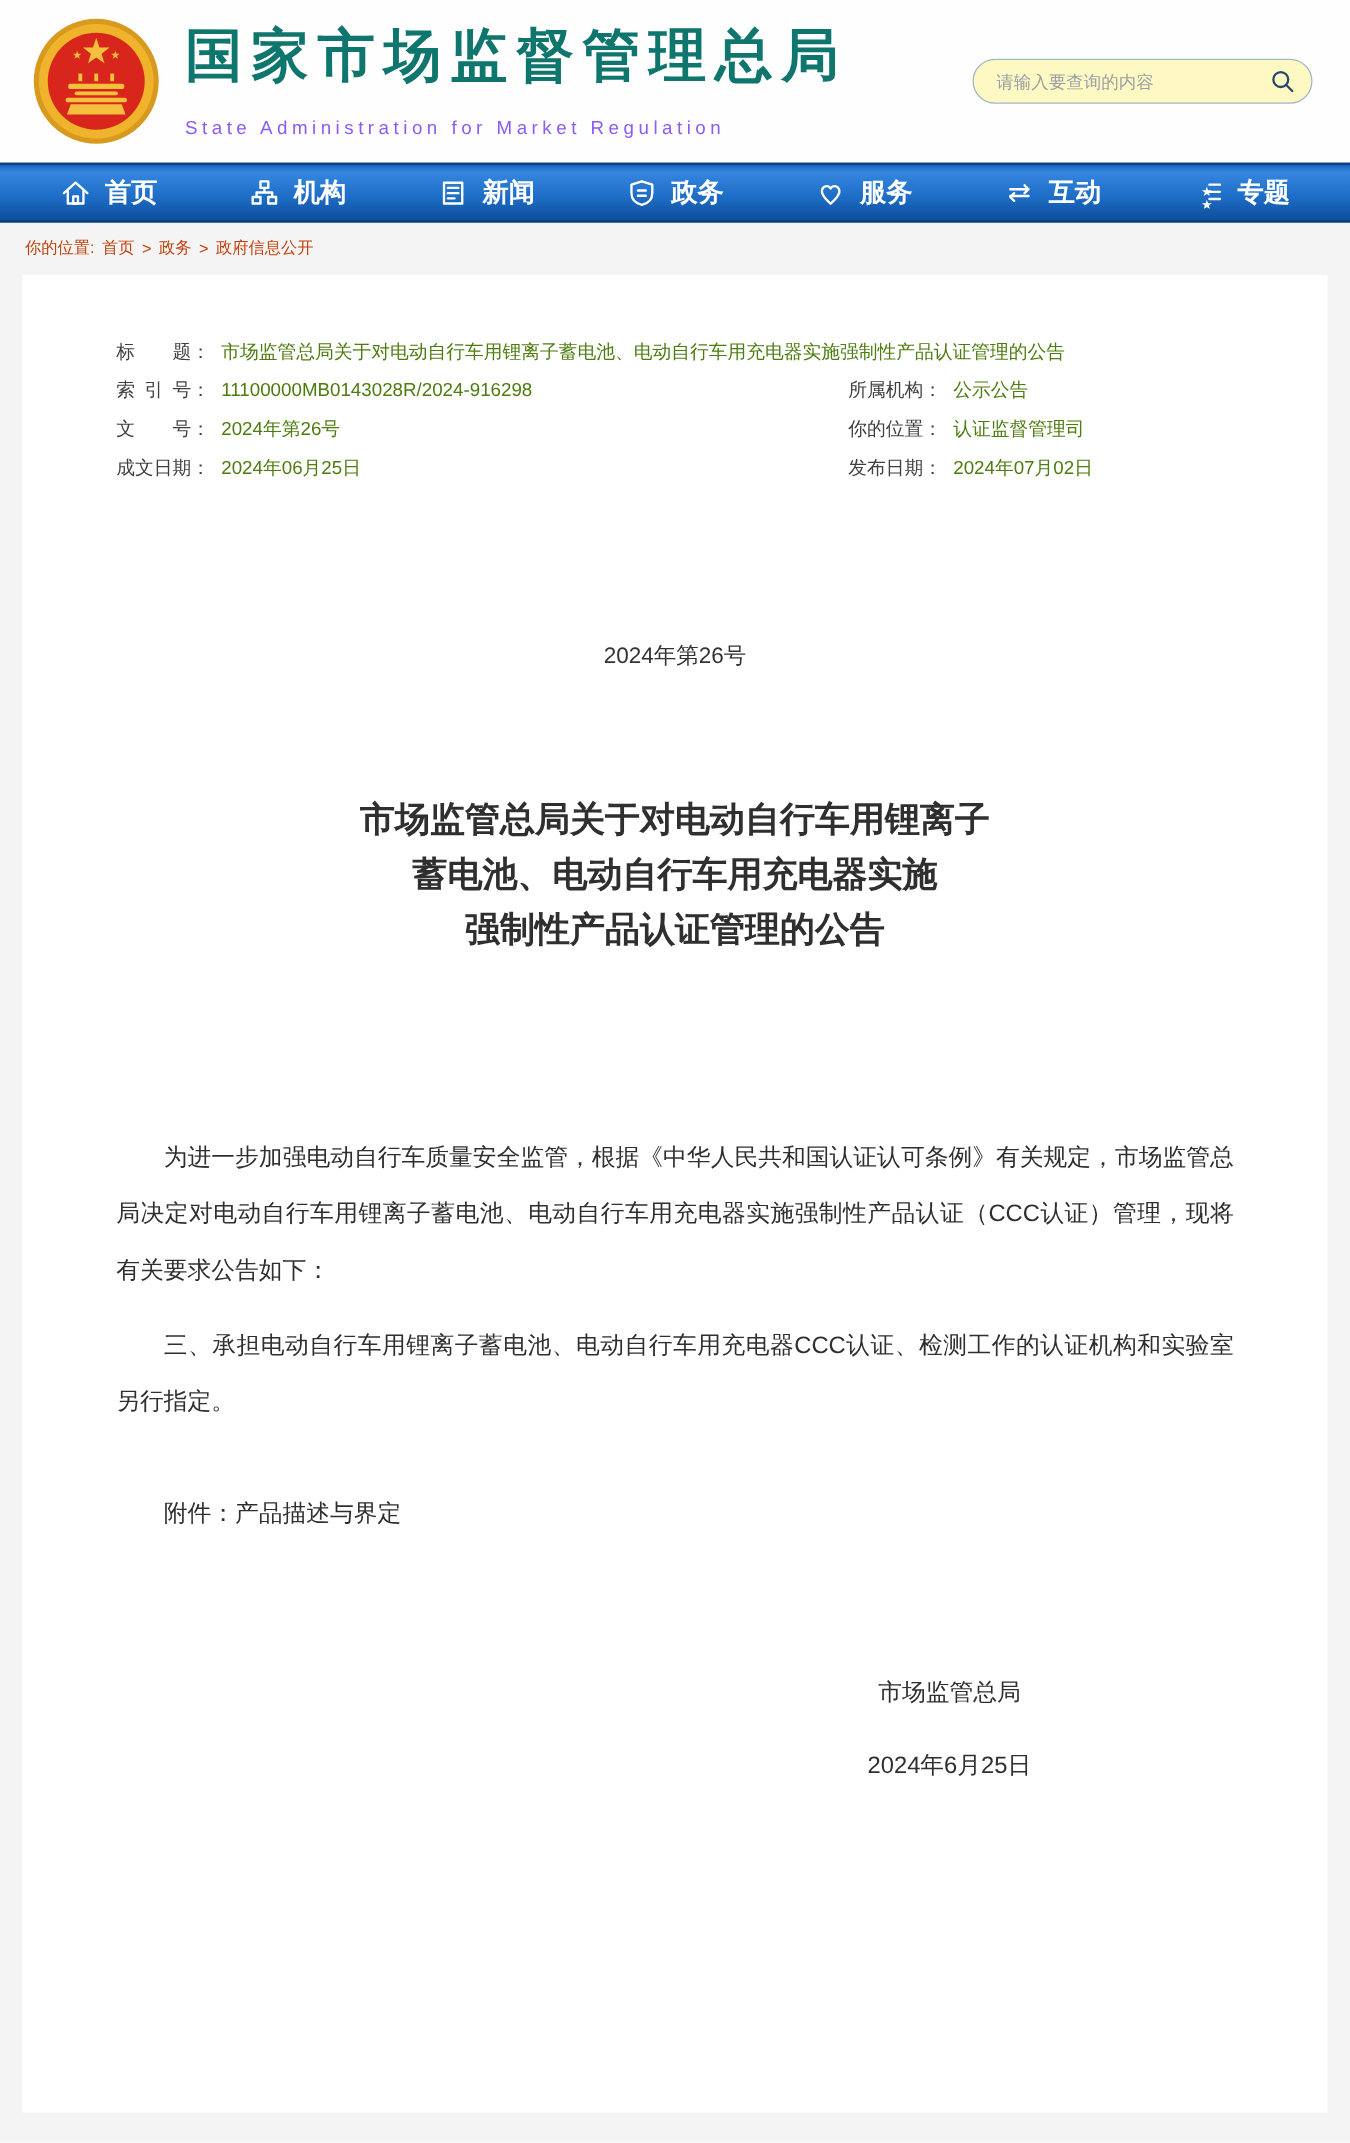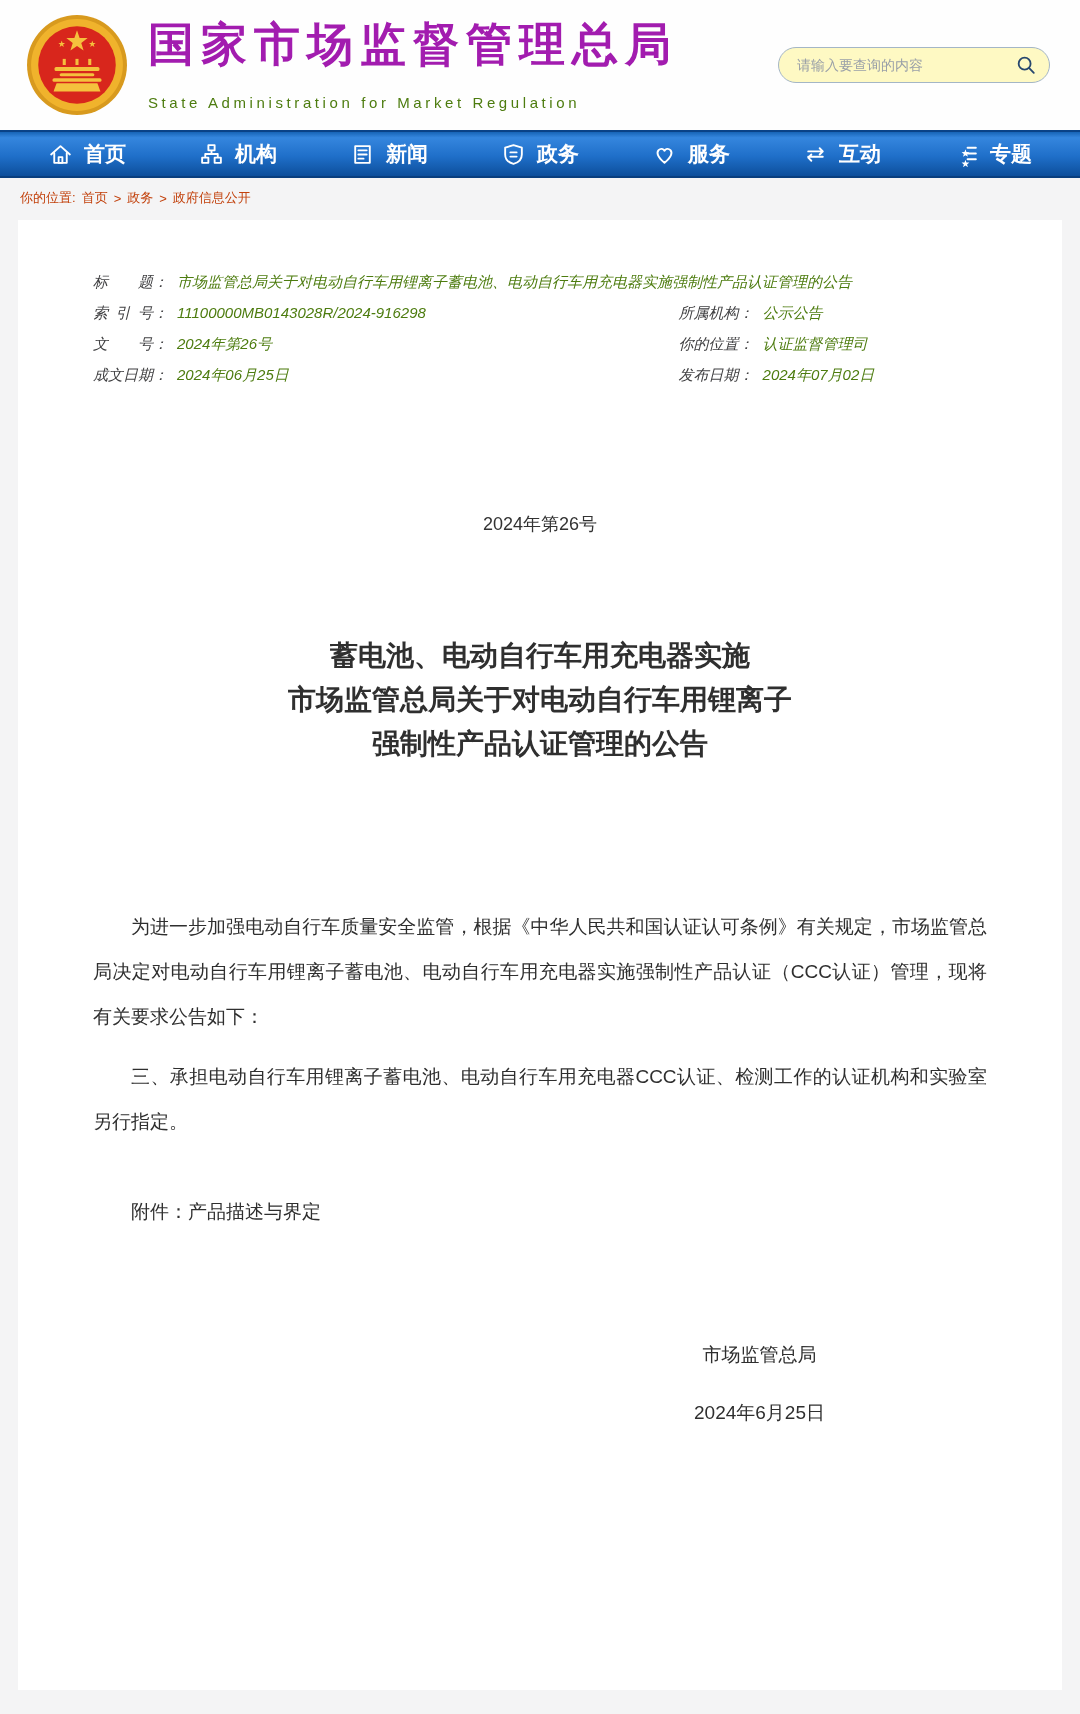--- a/index.html
+++ b/index.html
@@ -11,25 +11,25 @@
     color:#2f2f2f;
   }
   
   .site-header {
     height:130px; background:#fefefe;
     display:flex; align-items:center; padding:0 30px 0 26px;
   }
   .emblem { width:102px; height:102px; flex:0 0 auto; cursor:pointer; }
   .site-titles { margin-left:20px; }
   .site-title-cn {
-    margin:0; font-size:46px; font-weight:bold; color:#a21caf;
+    margin:0; font-size:46px; font-weight:bold; color:#0f766e;
     letter-spacing:7px; line-height:1.1; white-space:nowrap;
   }
   .site-title-en {
-    margin-top:25px; font-size:15px; color:#4d7c0f;
+    margin-top:25px; font-size:15px; color:#8b5cf6;
     letter-spacing:3.6px; white-space:nowrap;
   }
   .search-box {
     margin-left:auto; width:272px; height:36px;
     border:1px solid #a4b6c6; border-radius:18px; background:#fef9c3;
     display:flex; align-items:center; padding:0 12px 0 16px;
   }
   .search-box input {
     flex:1; border:none; outline:none; background:transparent;
     font-size:14px; color:#333; font-family:"Liberation Sans",sans-serif;
@@ -57,21 +57,21 @@
   }
   .breadcrumb .crumb-link { cursor:pointer; }
   
   .card {
     margin:4px 18px 0; background:#fff; padding:52px 75px 40px;
     min-height:1470px;
   }
   
   .meta { font-size:15px; }
   .meta-row { display:flex; margin-bottom:12px; line-height:19px; }
-  .meta-cell { display:flex; align-items:flex-start;font-style:italic; }
+  .meta-cell { display:flex; align-items:flex-start; }
   .meta-cell.left { flex:0 0 65.5%; padding-right:20px; }
   .meta-cell.right { flex:1; }
   .meta-cell.full { flex:1; }
   .meta-label {
     flex:0 0 60px; display:inline-block; color:#3f3f41;
     text-align:justify; text-align-last:justify;
   }
   .meta-colon { color:#3f3f41; margin-right:9px; }
   .meta-value { color:#4d7c0f; }
   
@@ -249,22 +249,22 @@
         <span class="meta-label">发布日期</span>
         <span class="meta-colon">：</span>
         <span class="meta-value">2024年07月02日</span>
       </div>
     </div>
   </section>
 
   <div class="doc-number">2024年第26号</div>
 
   <h2 class="doc-title">
+    <div>市场监管总局关于对电动自行车用锂离子</div>
     <div>蓄电池、电动自行车用充电器实施</div>
-    <div>市场监管总局关于对电动自行车用锂离子</div>
     <div>强制性产品认证管理的公告</div>
   </h2>
 
   <article class="article">
     <p class="para">为进一步加强电动自行车质量安全监管，根据《中华人民共和国认证认可条例》有关规定，市场监管总局决定对电动自行车用锂离子蓄电池、电动自行车用充电器实施强制性产品认证（CCC认证）管理，现将有关要求公告如下：</p>
     <p class="para">三、承担电动自行车用锂离子蓄电池、电动自行车用充电器CCC认证、检测工作的认证机构和实验室另行指定。</p>
     <p class="para attachment">附件：产品描述与界定</p>
     <div class="signature">
       <div>市场监管总局</div>
       <div>2024年6月25日</div>

